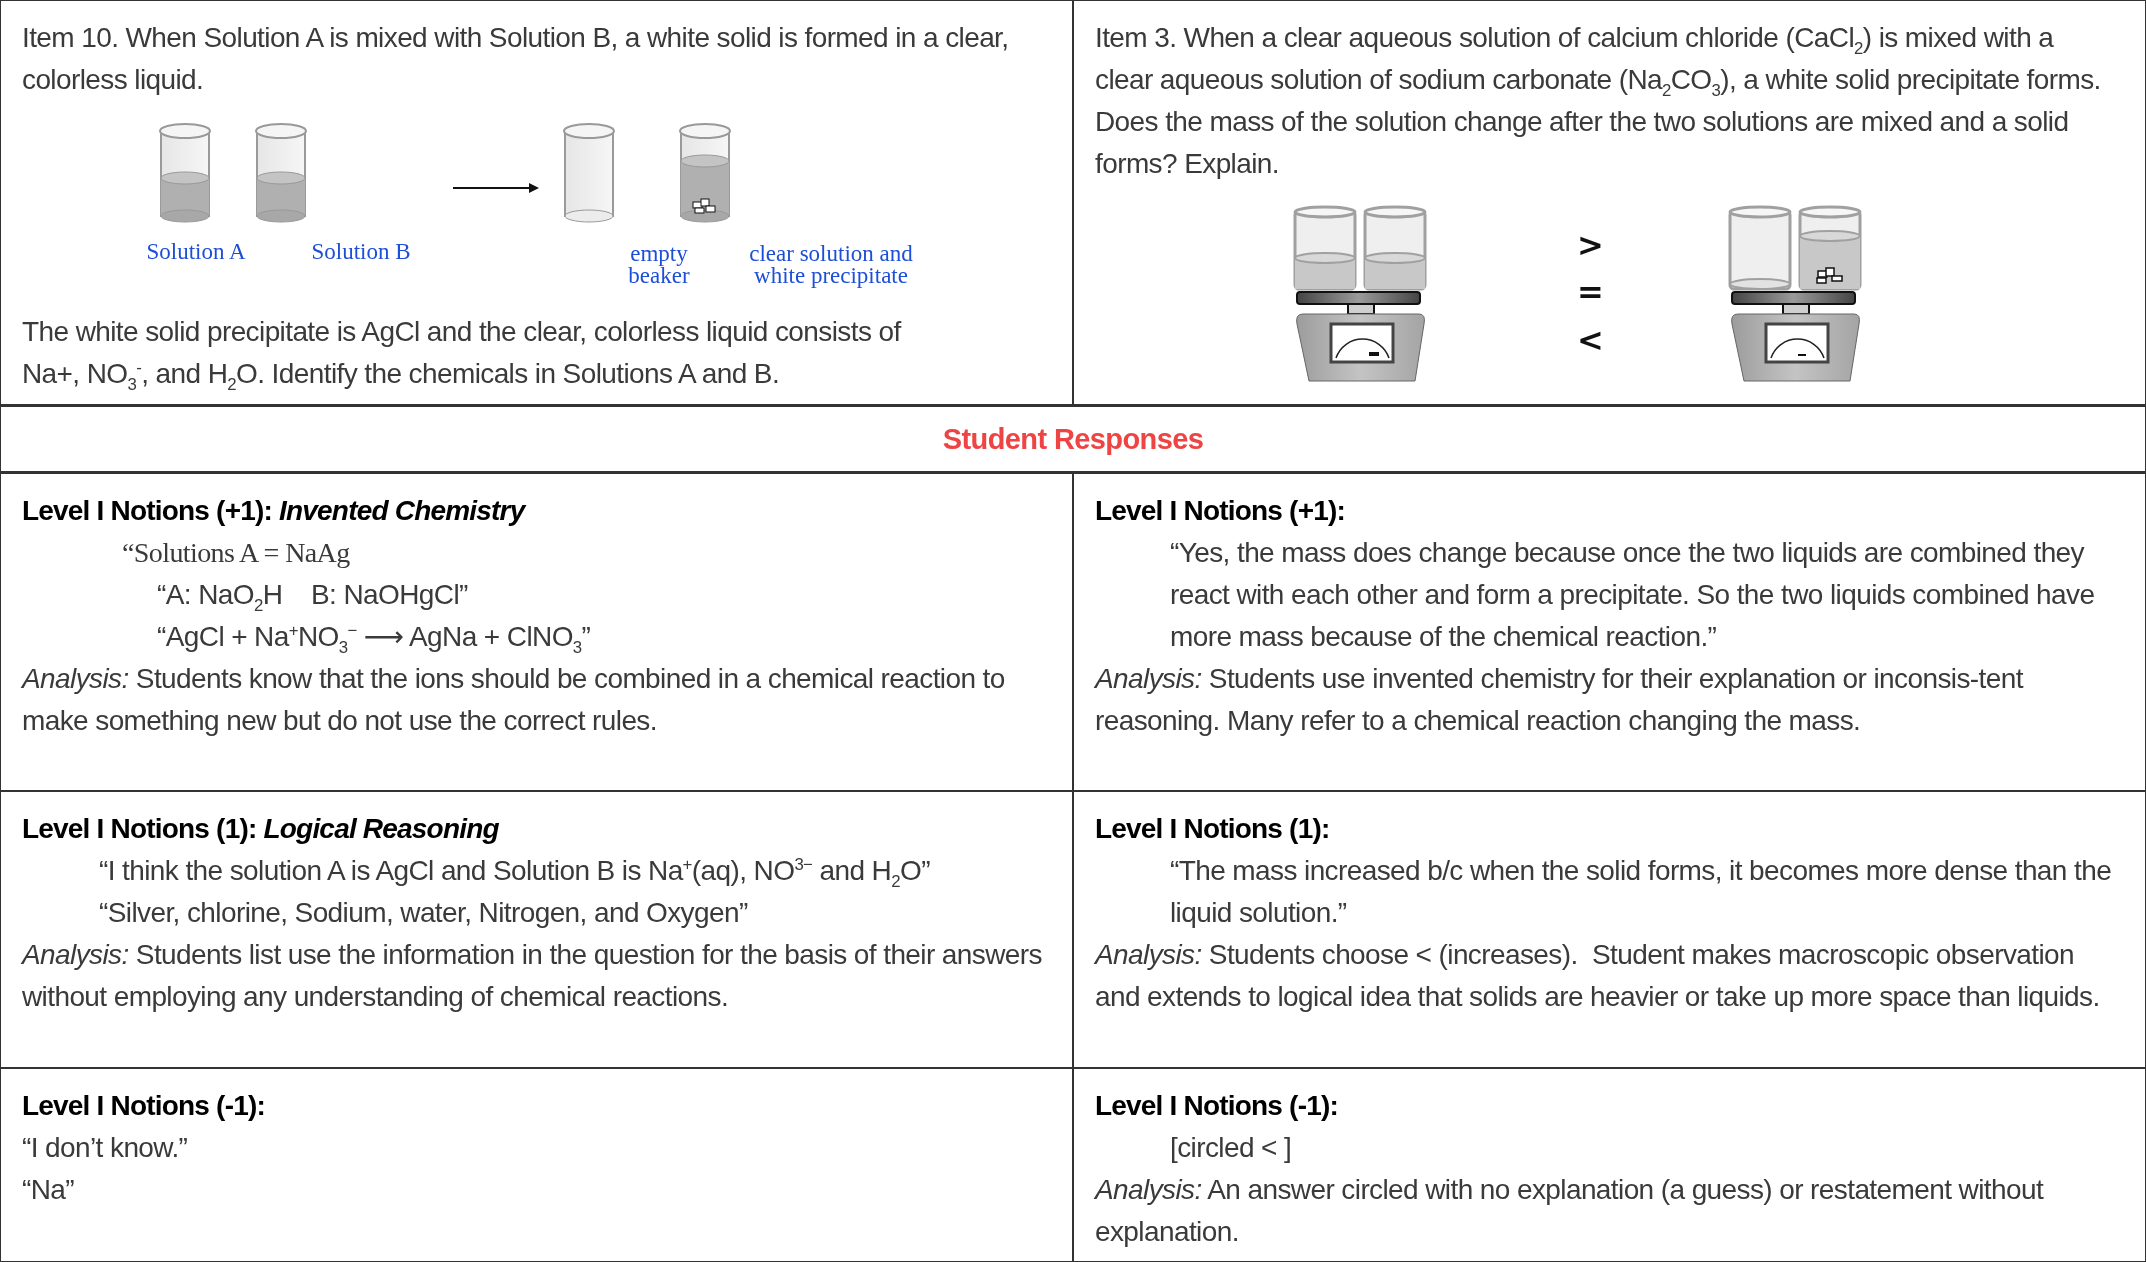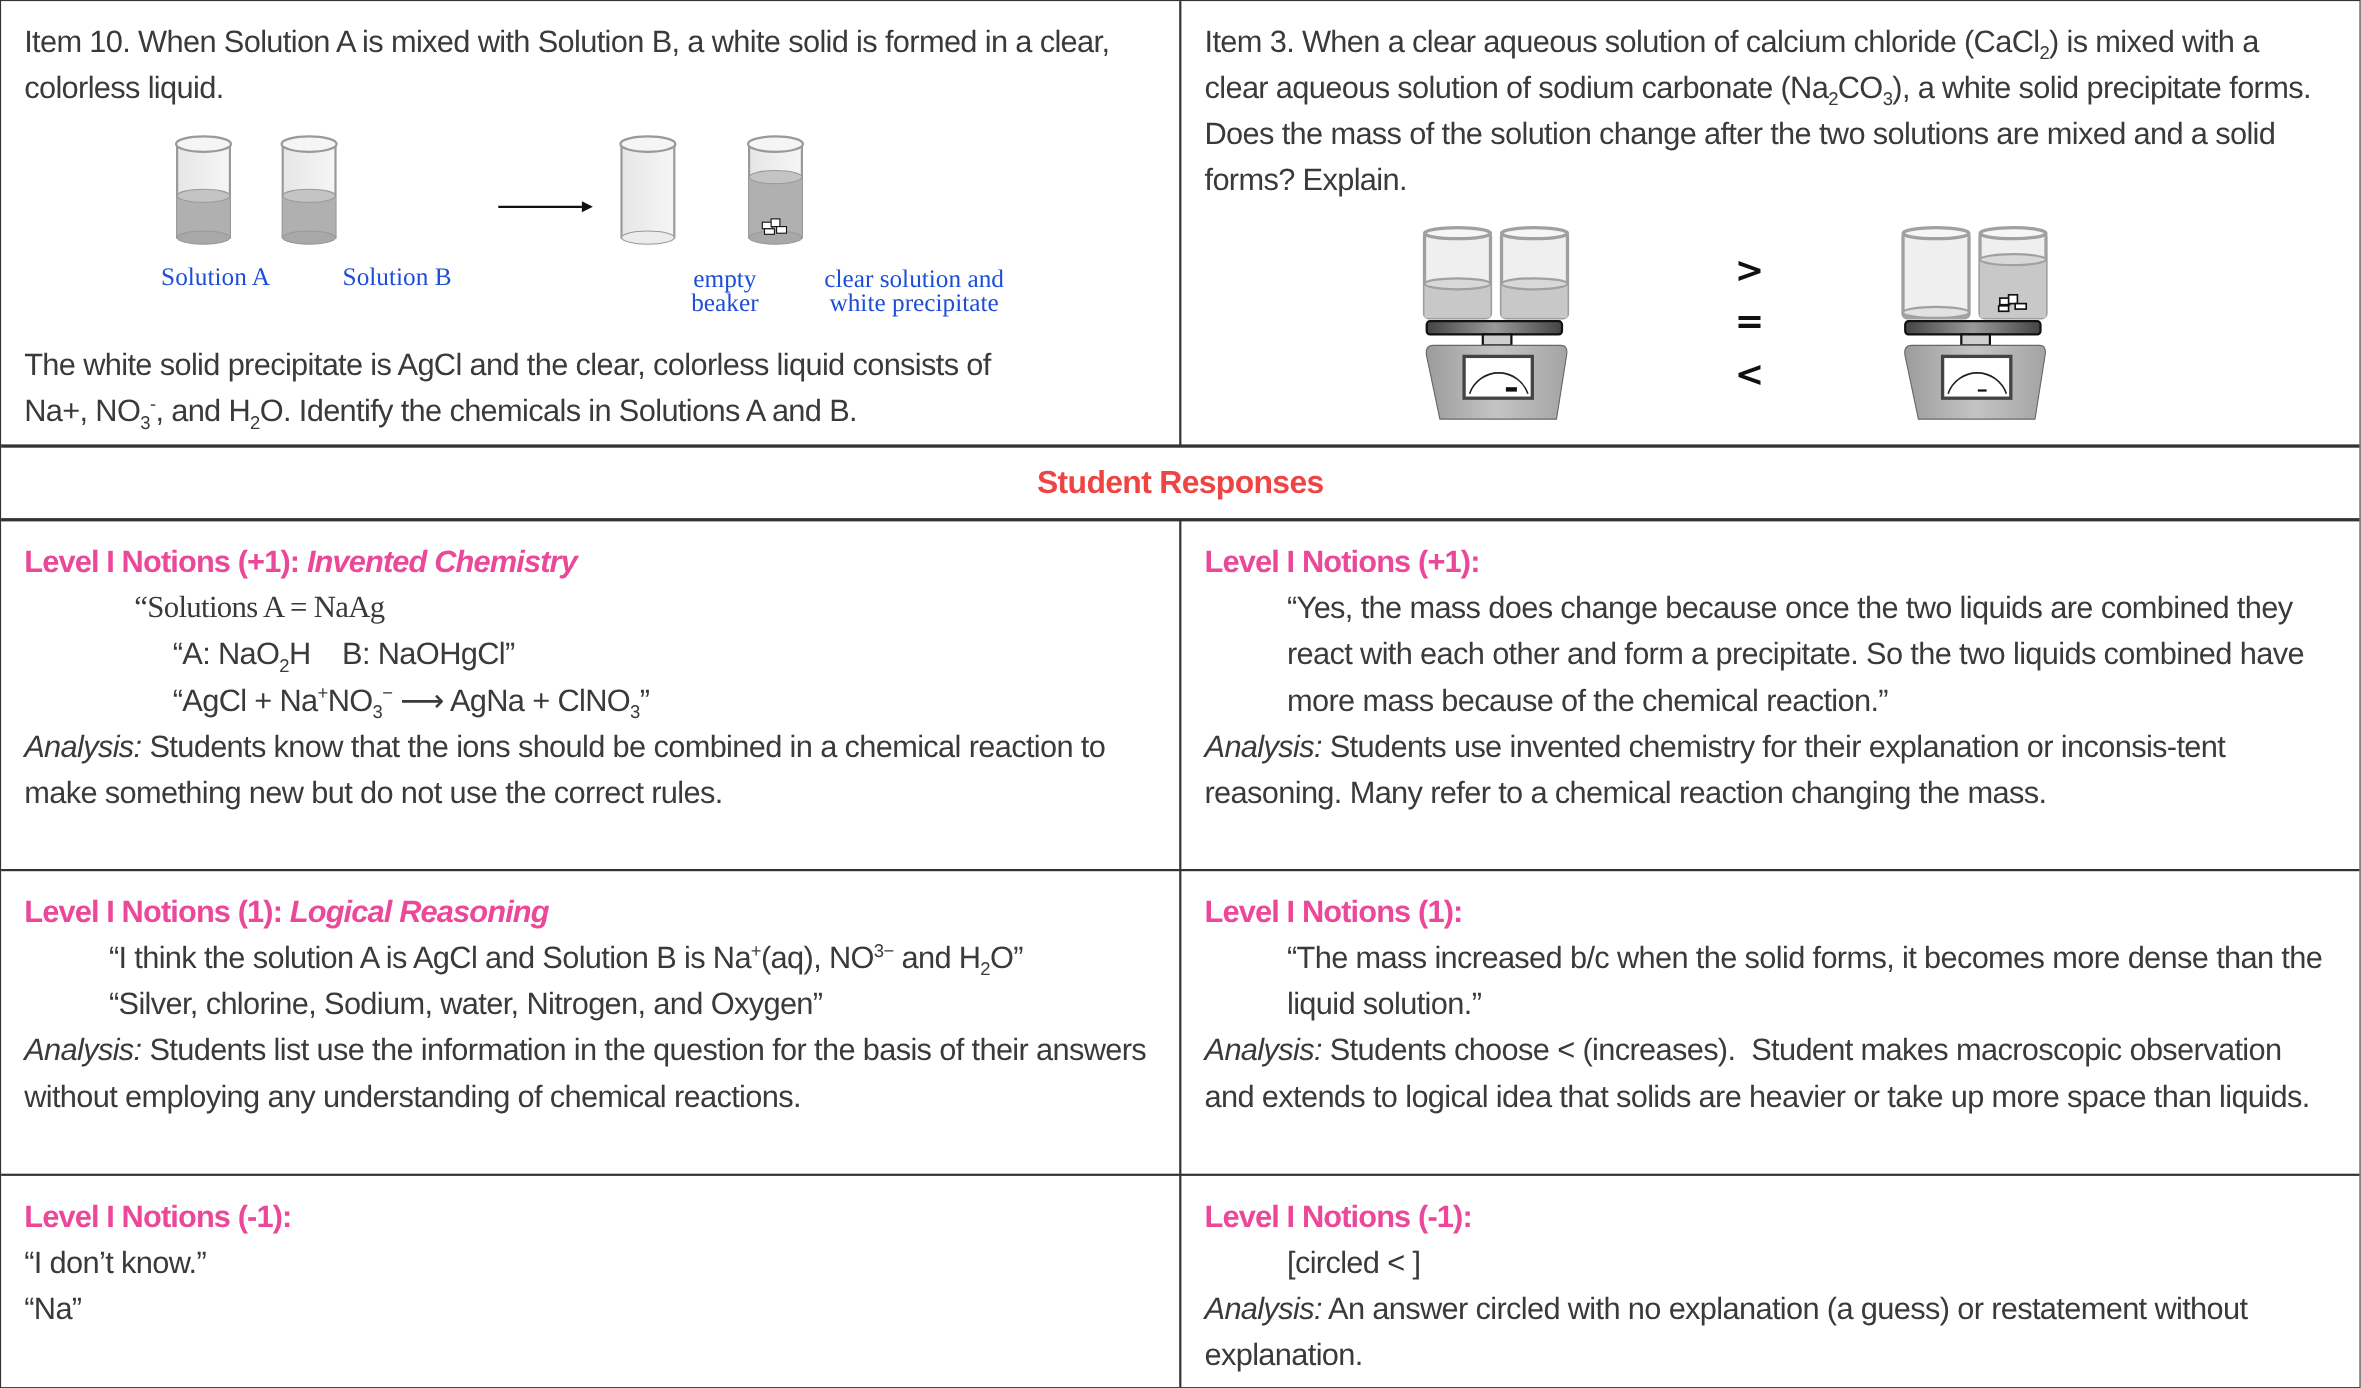--- a/index.html
+++ b/index.html
@@ -12,21 +12,21 @@
     position: absolute; left: 0; top: 0; width: 2144px; height: 1260px;
     border: 1px solid #333;
   }
   .cell {
     position: absolute; box-sizing: border-box;
     padding: 16px 20px 0 21px;
     font-size: 28px; line-height: 42px; letter-spacing: -0.6px;
   }
   .hline { position: absolute; left: 0; width: 2144px; background: #333; }
   .vline { position: absolute; width: 2px; background: #333; }
-  .heading { font-weight: bold; color: #ec4899; letter-spacing: -0.8px; }
+  .heading { font-weight: bold; color: #000000; letter-spacing: -0.8px; }
   .heading .sub { font-style: italic; }
   .ital { font-style: italic; }
   .indent1 { padding-left: 100px; font-family: Liberation Serif, serif; }
   .indent2 { padding-left: 135px; }
   .indent3 { padding-left: 250px; }
   .indent-r { padding-left: 75px; }
   sub, sup { font-size: 60%; line-height: 0; }
   .responses-title {
     position: absolute; left: 0; top: 405px; width: 2144px; height: 66px;
     display: flex; align-items: center; justify-content: center;

